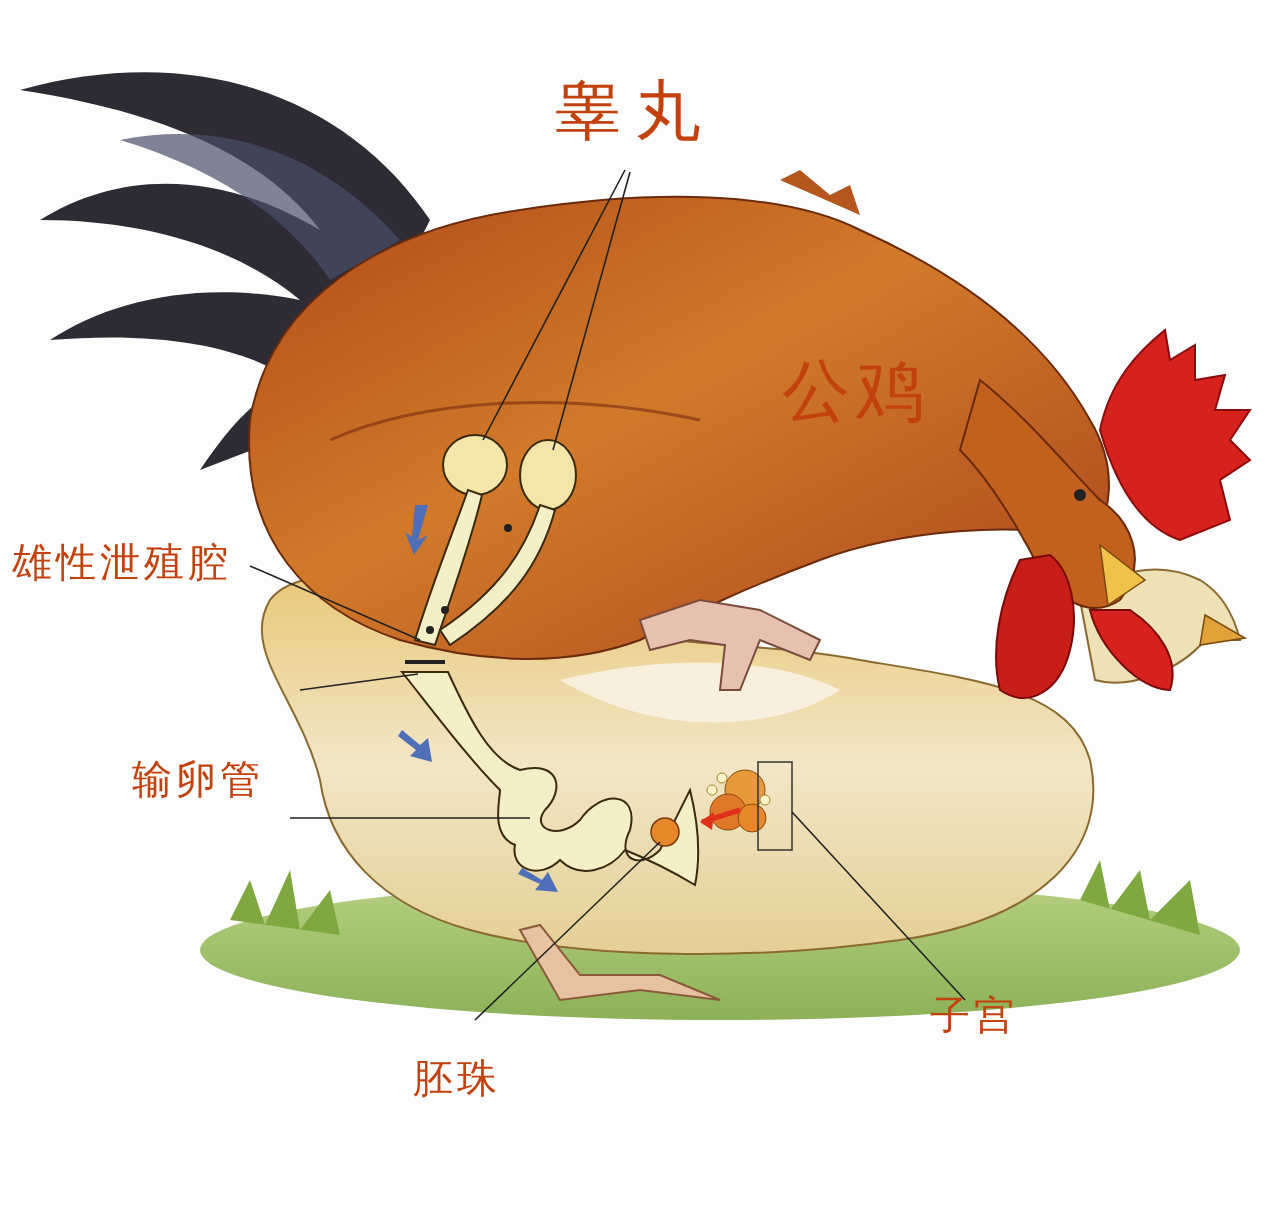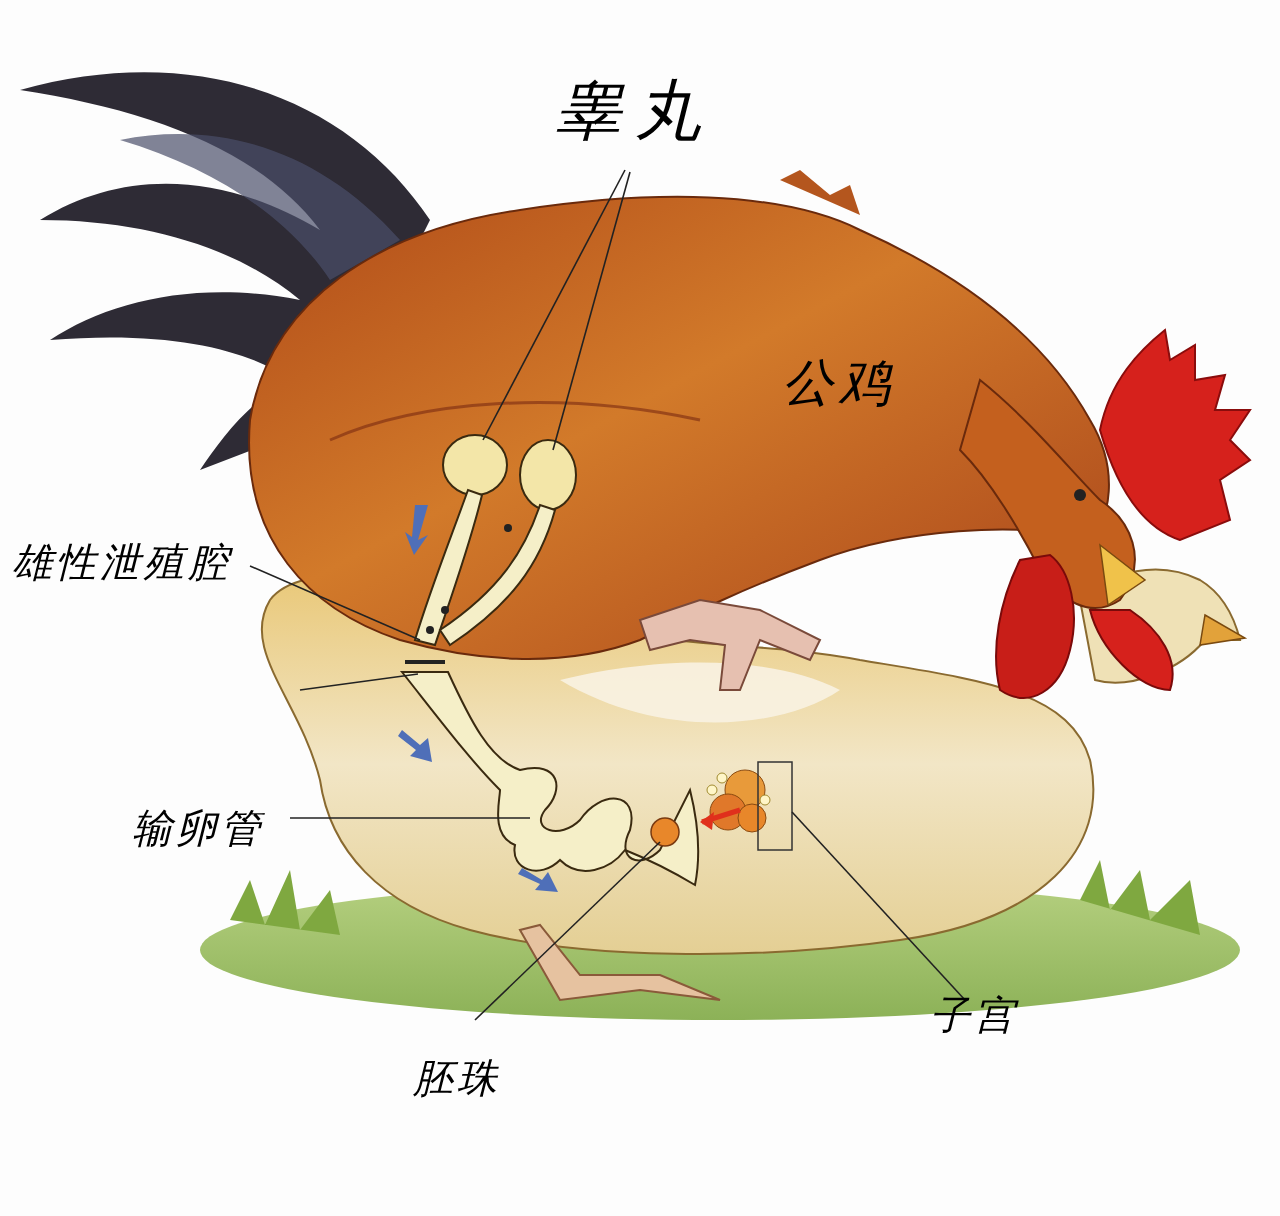--- a/index.html
+++ b/index.html
@@ -1,22 +1,22 @@
 <!DOCTYPE html>
 <html><head>
 <meta charset="utf-8">
 <style>
   html,body{margin:0;padding:0;background:#fdfdfd;}
   body{width:1280px;height:1216px;position:relative;overflow:hidden;font-family:"DejaVu Serif","Liberation Serif",serif;}
   #stage{position:absolute;left:0;top:0;width:1280px;height:1216px;}
   svg{position:absolute;left:0;top:0;}
-  .lbl{position:absolute;color:#000000;white-space:nowrap;line-height:1;font-style:italic;}
+  .lbl{position:absolute;color:#c2410c;white-space:nowrap;line-height:1;}
   .lbl.sans{font-family:"DejaVu Sans","Liberation Sans",sans-serif;}
   .big{font-size:66px;letter-spacing:14px;}
-  .mid{font-size:51px;letter-spacing:6px;}
+  .mid{font-size:68px;letter-spacing:6px;}
   .sm{font-size:40px;letter-spacing:4px;}
 </style>
 </head>
 <body>
 
 <div id="stage">
 
 <svg width="1280" height="1216" viewBox="0 0 1280 1216">
   <defs>
     <linearGradient id="roosterG" x1="0" y1="0" x2="1" y2="1">
@@ -112,17 +112,17 @@
     <path d="M300 690 L418 674"></path>
     <path d="M290 818 L530 818"></path>
     <path d="M475 1020 L660 842"></path>
     <path d="M792 812 L965 1000"></path>
   </g>
 </svg>
 
 <div class="lbl big" style="left:555px;top:78px;">睾丸</div>
 <div class="lbl mid" style="left:782px;top:357px;">公鸡</div>
 <div class="lbl sans sm" style="left:12px;top:542px;text-align:center;">雄性泄殖腔</div>
-<div class="lbl sans sm" style="left:132px;top:808px;">输卵管</div>
+<div class="lbl sans sm" style="left:132px;top:759px;">输卵管</div>
 <div class="lbl sm" style="left:405px;top:1058px;margin-left:8px;">胚珠</div>
 <div class="lbl sm" style="left:930px;top:995px;">子宫</div>
 
 </div>
 
 </body></html>

